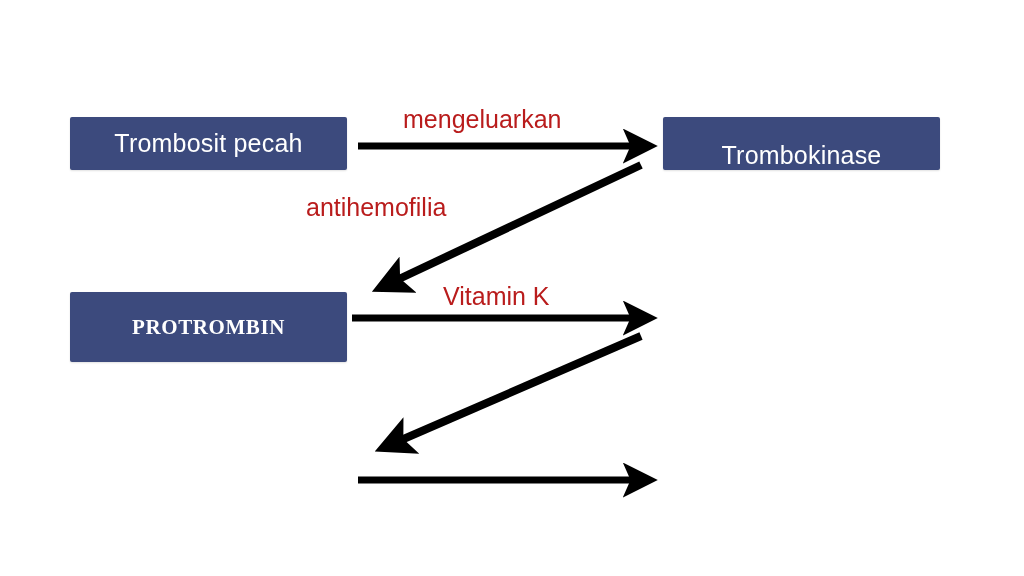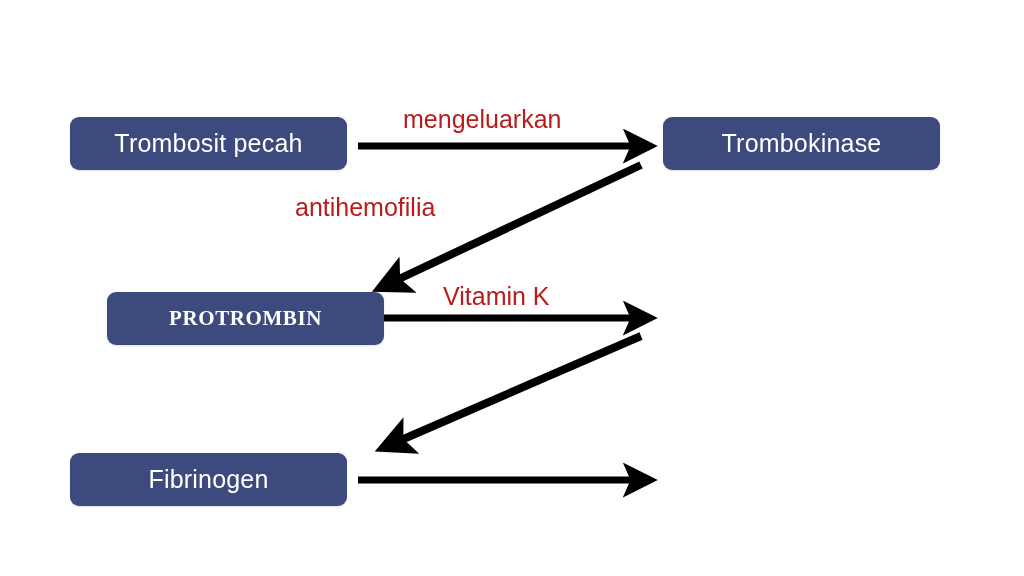--- a/index.html
+++ b/index.html
@@ -16,40 +16,40 @@
     height: 576px;
     background: #ffffff;
     overflow: hidden;
   }
   .node {
     position: absolute;
     display: flex;
     align-items: center;
     justify-content: center;
     background: #3c4a7d;
-    border-radius: 9px;
+    border-radius: 2px;
     color: #ffffff;
     font-family: "Liberation Sans", sans-serif;
     font-size: 25px;
     font-weight: 400;
     letter-spacing: 0.2px;
     box-shadow: 0 1px 2px rgba(0,0,0,0.12);
     box-sizing: border-box;
     user-select: none;
   }
   .node.serif {
     font-family: "Liberation Serif", "DejaVu Serif", serif;
     font-weight: bold;
     font-size: 21px;
     letter-spacing: 0.6px;
   }
   .col-left  { left: 70px;  width: 277px; }
-  .col-right { left: 663px; width: 277px; }
+  .col-right { left: 663px; width: 277px; align-items: flex-end; }
   .row-1 { top: 117px; height: 53px; }
-  .row-2 { top: 292px; height: 53px; margin-left: 37px; }
+  .row-2 { top: 292px; height: 70px; }
   .row-3 { top: 453px; height: 53px; }
 
   .edge-label {
     position: absolute;
     color: #b91c1c;
     font-family: "Liberation Sans", sans-serif;
     font-size: 25px;
     font-weight: 400;
     white-space: nowrap;
     user-select: none;
@@ -97,25 +97,22 @@
 
   <div class="node col-right row-1">
     <span>Trombokinase</span>
   </div>
 
   <div class="node col-left row-2 serif">
     <span>PROTROMBIN</span>
   </div>
 
 
-  <div class="node col-left row-3">
-    <span>Fibrinogen</span>
-  </div>
 
 
   <div class="edge-label" style="left:403px; top:105px;">mengeluarkan</div>
 
-  <div class="edge-label" style="left:295px; top:193px;text-align:right;">antihemofilia</div>
+  <div class="edge-label" style="left:306px; top:193px;text-align:right;">antihemofilia</div>
 
   <div class="edge-label" style="left:443px; top:282px;">Vitamin K</div>
 
 
 </div>
 
 </body></html>

